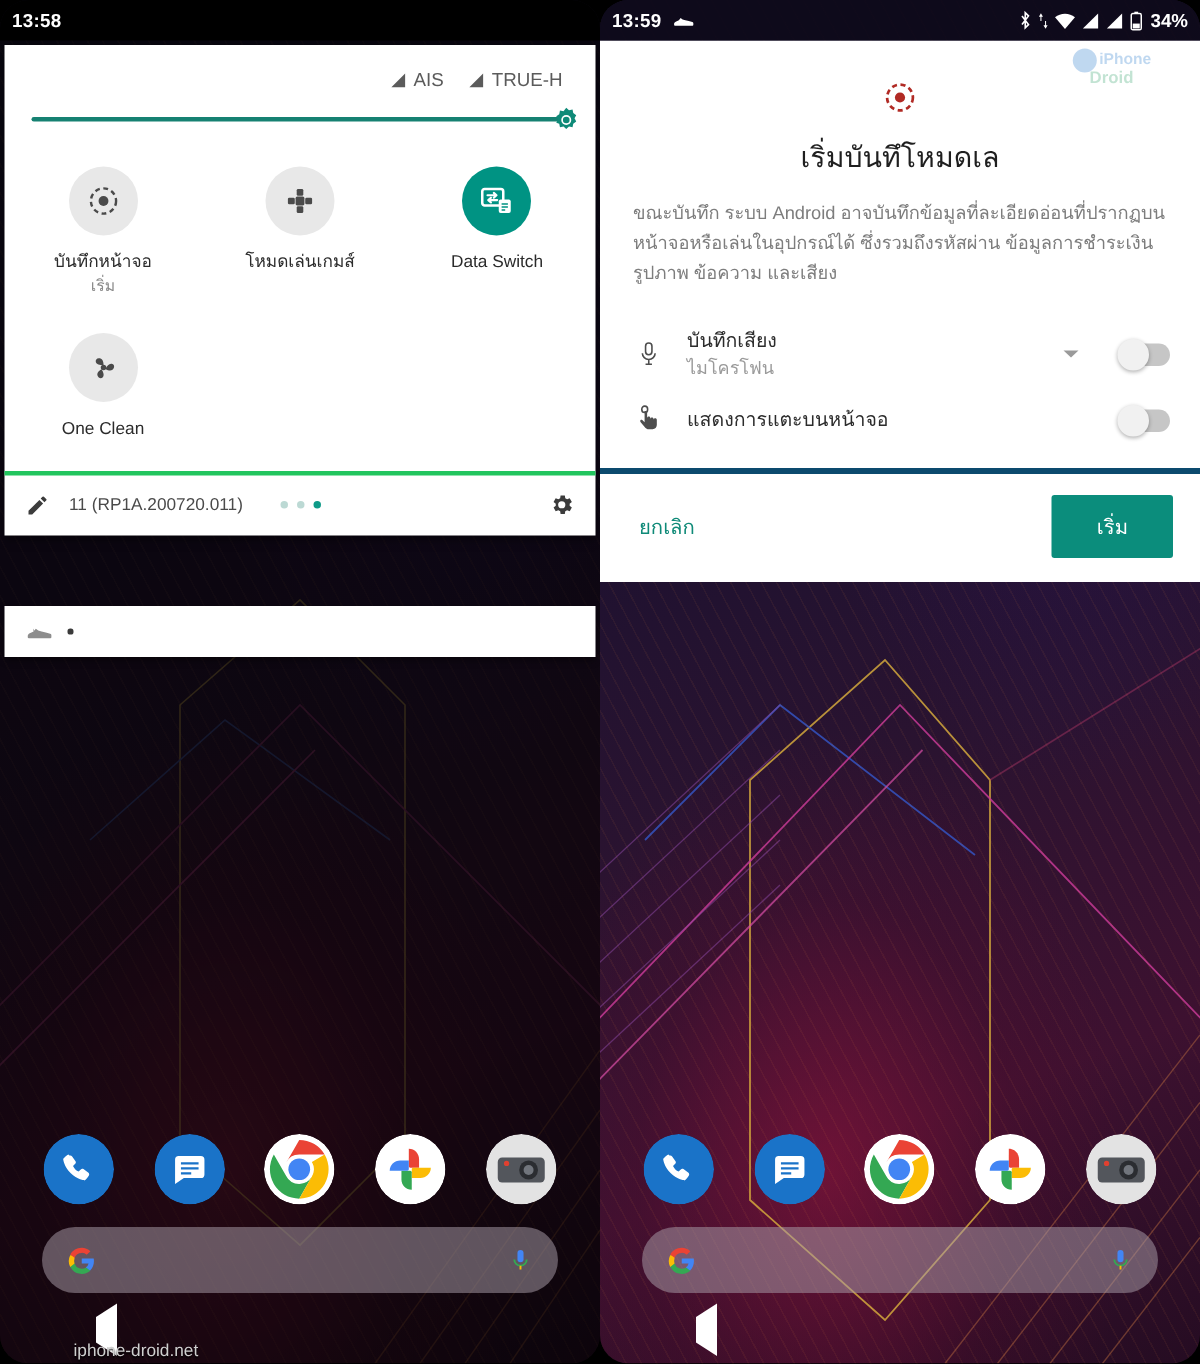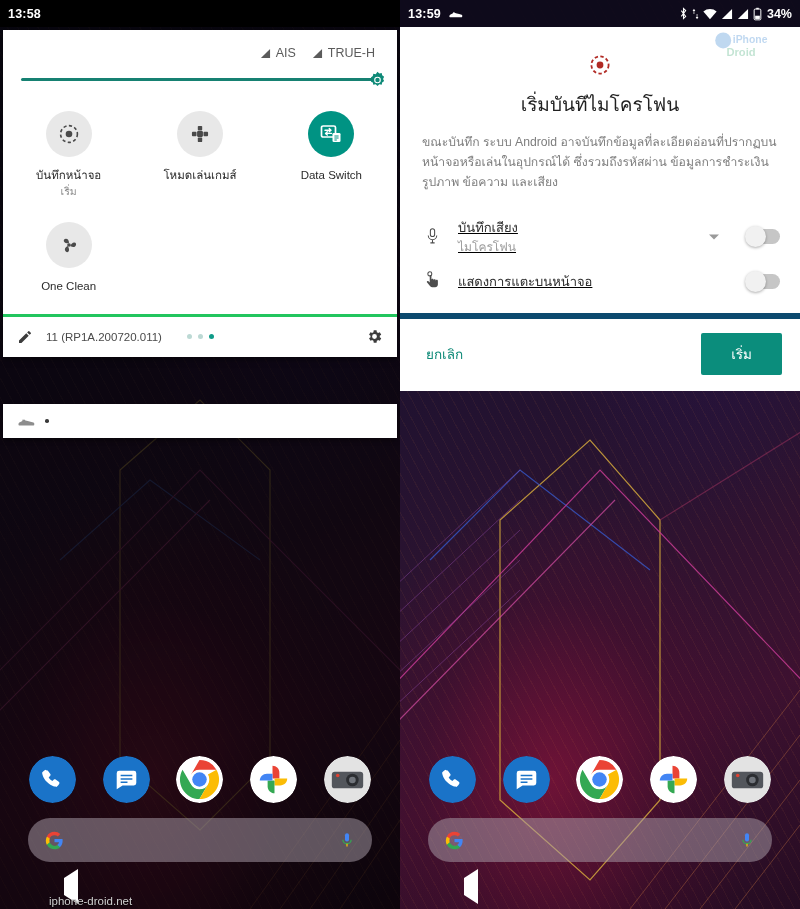--- a/index.html
+++ b/index.html
@@ -3,21 +3,21 @@
 <meta charset="utf-8">
 <style>
   * { box-sizing: border-box; margin: 0; padding: 0; }
   html, body {
     width: 800px; height: 909px;
     background: #000;
     font-family: "Liberation Sans", "DejaVu Sans", sans-serif;
     overflow: hidden;
   }
   .screens { display: flex; width: 800px; height: 909px; }
-  .screen { position: relative; width: 455px; height: 909px; overflow: hidden; }
+  .screen { position: relative; width: 455px; height: 909px; overflow: hidden; border-radius: 19px; }
 
   
   .wallpaper { position: absolute; inset: 0; overflow: hidden; }
   .wp-base {
     position: absolute; inset: 0;
     background:
       radial-gradient(ellipse 70% 45% at 38% 86%, rgba(150,20,60,.55) 0%, rgba(90,12,45,.25) 45%, rgba(0,0,0,0) 72%),
       radial-gradient(ellipse 60% 40% at 78% 30%, rgba(40,20,80,.5) 0%, rgba(0,0,0,0) 70%),
       linear-gradient(160deg, #15102a 0%, #1b1130 28%, #2a1330 55%, #3d1130 78%, #250c22 100%);
   }
@@ -114,36 +114,36 @@
     font-weight: normal;
   }
   .dlg-body {
     font-size: 12.2px; color: #7d7d7d; line-height: 1.62;
     padding: 0 22px 18px 22px;
   }
   .dlg-row {
     display: flex; align-items: center; padding: 8px 20px 8px 22px; gap: 16px;
   }
   .dlg-row-icon { width: 20px; display: flex; justify-content: center; }
-  .dlg-row-text { flex: 1; text-decoration: underline; }
+  .dlg-row-text { flex: 1; }
   .dlg-row-title { font-size: 13px; color: #2c2c2c; line-height: 1.35; }
   .dlg-row-sub { font-size: 12px; color: #9a9a9a; line-height: 1.35; }
   .caret { margin-right: 10px; }
   .switch {
     width: 34px; height: 15px; border-radius: 8px; background: #c6c6c6;
     position: relative; flex: none;
   }
   .switch i {
     position: absolute; left: -1px; top: -3px; width: 21px; height: 21px;
     border-radius: 50%; background: #f1f1f1; display: block;
     box-shadow: 0 1px 3px rgba(0,0,0,.32);
   }
   .dlg-actions {
     display: flex; align-items: center; justify-content: space-between;
-    border-top: 6px solid #0c4a6e; margin-top: 14px; padding: 14px 18px 16px 22px;
+    border-top: 4px solid #0c4a6e; margin-top: 14px; padding: 14px 18px 16px 22px;
   }
   .btn-text {
     background: none; border: none; color: #0f8a78; font-size: 13.5px;
     padding: 6px 4px; cursor: pointer; font-family: inherit;
   }
   .btn-filled {
     background: #0b8d7c; color: #fff; border: none; font-size: 13.5px;
     padding: 10px 30px; cursor: pointer; font-family: inherit; border-radius: 2px;
   }
 
@@ -498,21 +498,21 @@
 
     <div class="dialog">
       <div class="dlg-icon">
         <span class="ico">
           <svg width="24" height="24" viewBox="0 0 24 24" fill="none" stroke="#b12a24" stroke-width="1.8">
             <circle cx="12" cy="12" r="8.6" stroke-dasharray="3.4 2.4"></circle>
             <circle cx="12" cy="12" r="3.4" fill="#b12a24" stroke="none"></circle>
           </svg>
         </span>
       </div>
-      <div class="dlg-title">เริ่มบันทึไมโครโฟน</div>
+      <div class="dlg-title">เริ่มบันทึโหมดเล</div>
       <div class="dlg-body">ขณะบันทึก ระบบ Android อาจบันทึกข้อมูลที่ละเอียดอ่อนที่ปรากฏบนหน้าจอหรือเล่นในอุปกรณ์ได้ ซึ่งรวมถึงรหัสผ่าน ข้อมูลการชำระเงิน รูปภาพ ข้อความ และเสียง</div>
 
       <div class="dlg-row">
         <span class="dlg-row-icon">
           <svg width="17" height="19" viewBox="0 0 24 26" fill="none" stroke="#4d4d4d" stroke-width="1.5">
             <rect x="9" y="2" width="6" height="11" rx="3"></rect>
             <path d="M6 11.5a6 6 0 0012 0M12 17.5V22M9 22h6"></path>
           </svg>
         </span>
         <span class="dlg-row-text">

